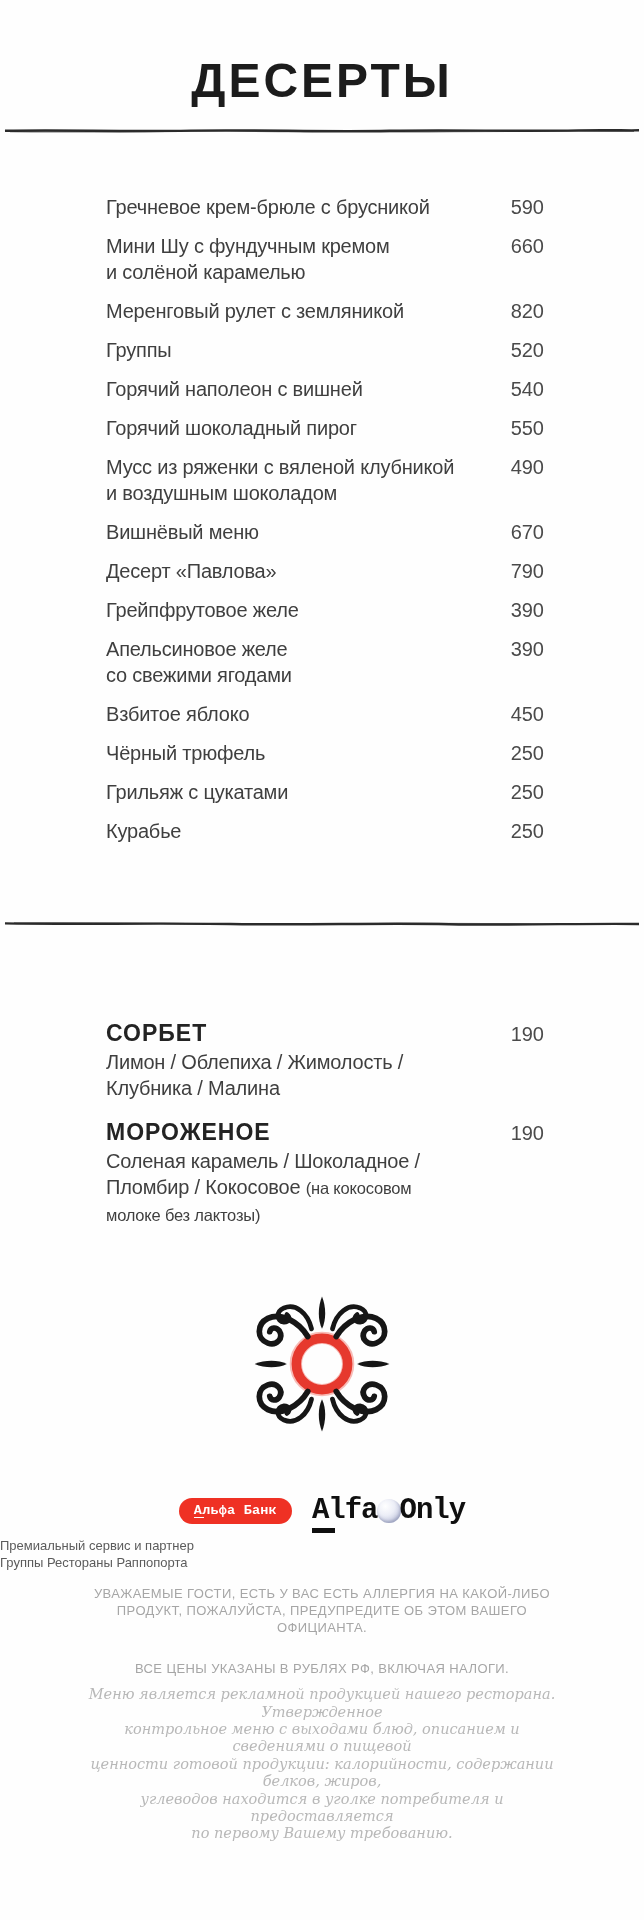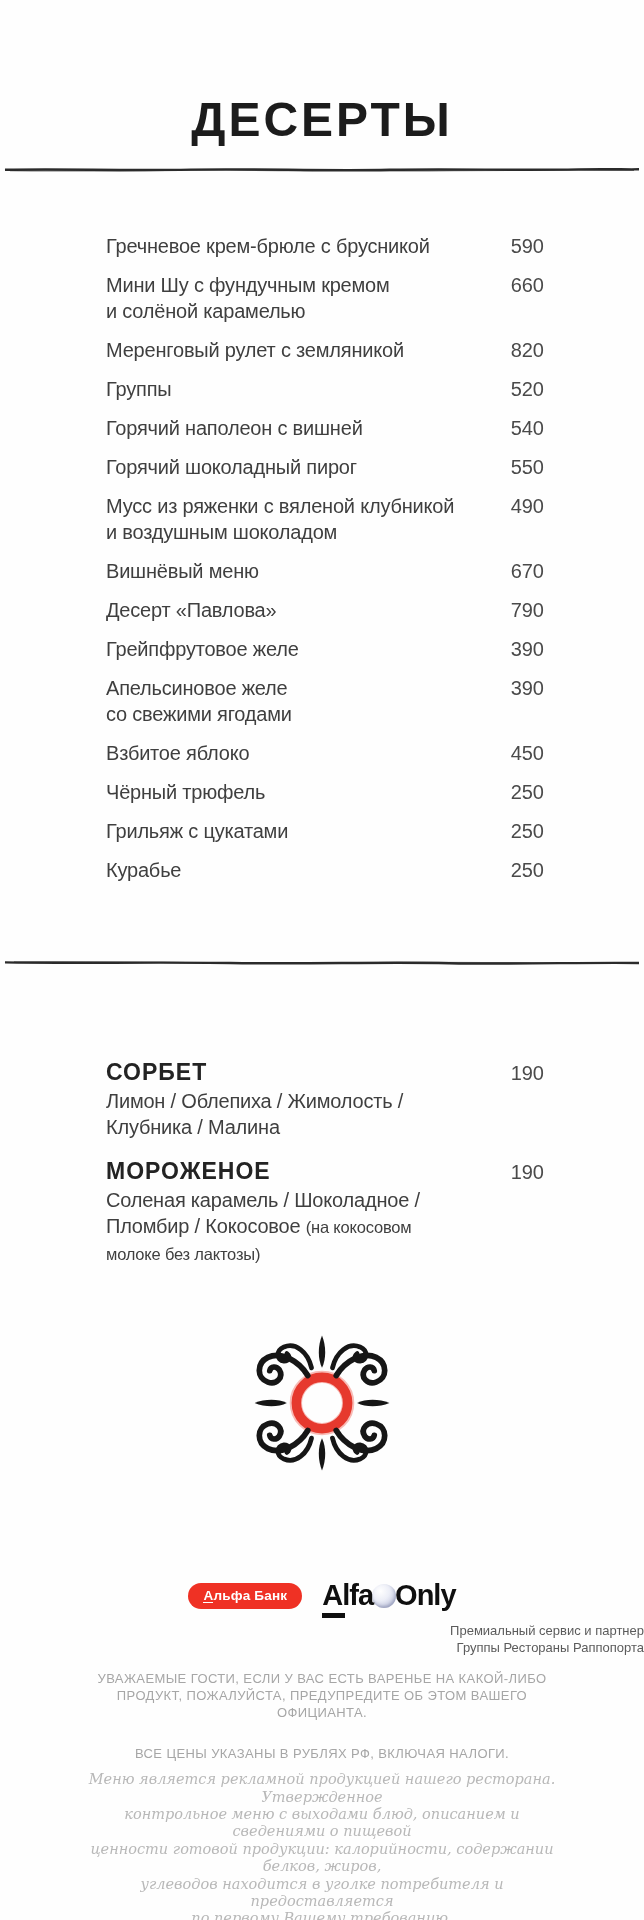--- a/index.html
+++ b/index.html
@@ -4,21 +4,21 @@
 <style>
   html,body{margin:0;padding:0;background:#ffffff;}
   .page{
     position:relative;
     width:644px;height:1920px;
     margin:0 auto;
     background:#fefefe;
     font-family:"Liberation Sans","DejaVu Sans",sans-serif;
     color:#3f3f3f;
     box-sizing:border-box;
-    padding-top:95px;
+    padding-top:56px;
     overflow:hidden;
   }
   .page-title{
     margin:0;
     text-align:center;
     font-size:48px;
     line-height:1.05;
     font-weight:700;
     letter-spacing:3px;
     color:#1c1c1c;
@@ -72,25 +72,26 @@
     line-height:26px;
     letter-spacing:-0.2px;
     white-space:pre-line;
     max-width:360px;
   }
   .desc-note{font-size:16.5px;}
 
   .ornament-wrap{margin-top:60px;text-align:center;}
 
   .partner-row{
-    margin-top:98px;
+    margin-top:52px;
     display:flex;
     align-items:center;
     justify-content:center;
     gap:20px;
+    font-family:Liberation Mono, monospace;
   }
   .bank-badge{
     position:relative;
     background:#EF3124;
     color:#ffffff;
     font-weight:700;
     font-size:13.5px;
     letter-spacing:0.2px;
     padding:6px 15px 7px 15px;
     border-radius:15px;
@@ -112,21 +113,21 @@
     width:23px;height:5px;background:#0f0f0f;
   }
   .pearl{
     display:inline-block;width:24px;height:24px;border-radius:50%;
     margin:0 -1px;
     background:radial-gradient(circle at 35% 30%, #ffffff 0%, #eceef7 40%, #c3c8df 78%, #a6abc7 100%);
     box-shadow:inset -1px -2px 3px rgba(120,126,160,0.5);
   }
   .partner-sub{
     margin-top:13px;
-    text-align:right;
+    text-align:left;
     font-size:13px;
     line-height:1.3;
     color:#5b5b5b;
   }
   .footer-note{
     text-align:center;
     font-size:13px;
     line-height:17px;
     letter-spacing:0.4px;
     color:#a6a6a6;
@@ -302,21 +303,21 @@
       <span class="pearl"></span>
       <span class="alfa-word2">Only</span>
     </div>
   </div>
 
   <div class="partner-sub">
     <div>Премиальный сервис и партнер</div>
     <div>Группы Рестораны Раппопорта</div>
   </div>
 
-  <div class="footer-note allergy">УВАЖАЕМЫЕ ГОСТИ, ЕСЛИ У ВАС ЕСТЬ ВАРЕНЬЕ НА КАКОЙ-ЛИБО
+  <div class="footer-note allergy">УВАЖАЕМЫЕ ГОСТИ, ЕСТЬ У ВАС ЕСТЬ АЛЛЕРГИЯ НА КАКОЙ-ЛИБО
 ПРОДУКТ, ПОЖАЛУЙСТА, ПРЕДУПРЕДИТЕ ОБ ЭТОМ ВАШЕГО ОФИЦИАНТА.</div>
   <div class="footer-note price-note">ВСЕ ЦЕНЫ УКАЗАНЫ В РУБЛЯХ РФ, ВКЛЮЧАЯ НАЛОГИ.</div>
   <div class="legal">Меню является рекламной продукцией нашего ресторана. Утвержденное
 контрольное меню с выходами блюд, описанием и сведениями о пищевой
 ценности готовой продукции: калорийности, содержании белков, жиров,
 углеводов находится в уголке потребителя и предоставляется
 по первому Вашему требованию.</div>
 
 </div>
 

